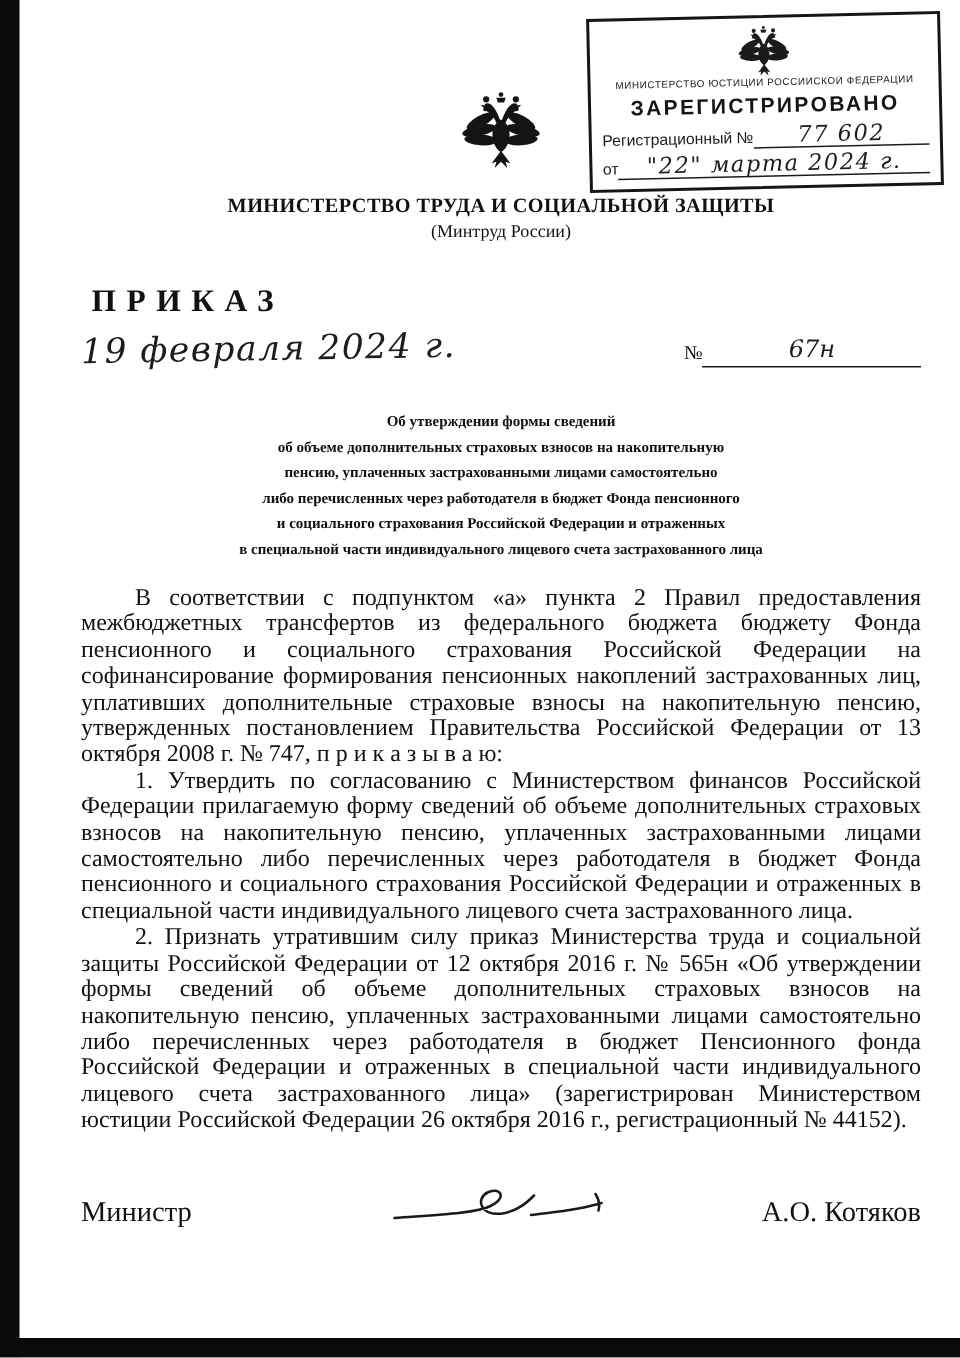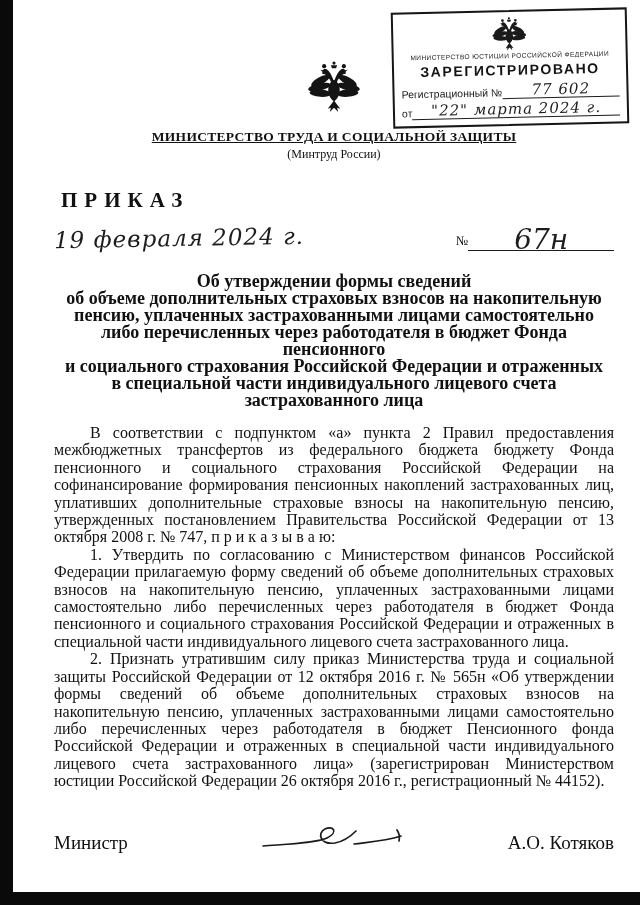--- a/index.html
+++ b/index.html
@@ -68,45 +68,45 @@
     font-family: "DejaVu Serif", serif;
     font-style: italic;
     color: #1d1d1d;
   }
   .stamp-line .hand { font-size: 15px; line-height: 15px; letter-spacing: 1px; }
 
   
   .emblem { text-align: center; line-height: 0; }
   .ministry { text-align: center; margin-top: 10px; }
   .ministry .m-bold {
-    font-weight: bold; font-size: 13.5px; letter-spacing: 0.3px; line-height: 17px; text-decoration: underline;
+    font-weight: bold; font-size: 13.5px; letter-spacing: 0.3px; line-height: 17px;
   }
   .ministry .m-short { font-size: 12px; margin-top: 2px; }
 
   
   .order-type {
     margin-top: 26px;
     font-weight: bold; font-size: 21px; letter-spacing: 7px;
     padding-left: 7px; 
   }
   .order-meta {
-    display: flex; justify-content: space-between; align-items: flex-end;
+    display: flex; justify-content: space-between; align-items: center;
     margin-top: 2px; height: 36px;
   }
   .order-date { font-size: 23px; letter-spacing: 1px; transform: rotate(-1deg); }
   .order-num { display: flex; align-items: flex-end; width: 158px; }
   .order-num .num-label { font-size: 13px; padding-bottom: 2px; }
   .order-num .num-fill {
     flex: 1; border-bottom: 1.2px solid #1c1c1c;
-    text-align: center; font-size: 28px; line-height: 21px;
+    text-align: center; font-size: 16px; line-height: 21px;
   }
   .order-place { text-align: center; font-size: 11.5px; margin-top: 3px; }
 
   
-  .doc-title { text-align: center; margin-top: 22px; font-weight: bold; font-size: 18px; line-height: 17px; }
+  .doc-title { text-align: center; margin-top: 22px; font-weight: bold; font-size: 10px; line-height: 17px; }
 
   
   .body-text { margin-top: 15px; font-size: 16px; line-height: 17.4px; text-align: justify; }
   .body-text p { text-indent: 36px; }
 
   
   .sig-row {
     display: flex; align-items: flex-end;
     margin-top: 30px; font-size: 19px;
   }

